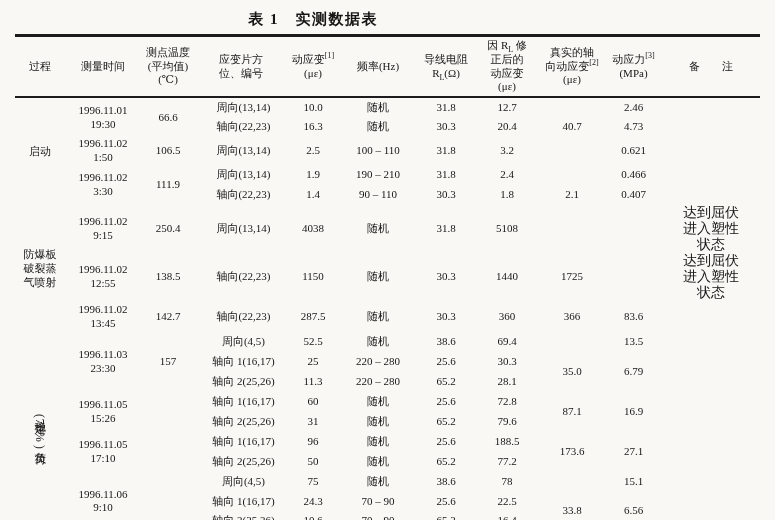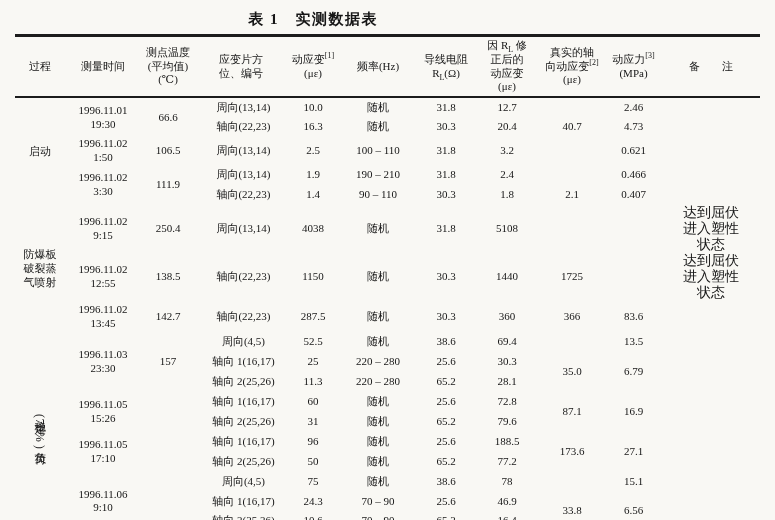--- a/index.html
+++ b/index.html
@@ -253,21 +253,21 @@
           <td>78</td>
           <td></td>
           <td>15.1</td>
           <td></td>
         </tr>
         <tr>
           <td class="dir">轴向 1(16,17)</td>
           <td>24.3</td>
           <td>70 – 90</td>
           <td>25.6</td>
-          <td>46.9</td>
+          <td>22.5</td>
           <td rowspan="2">33.8</td>
           <td rowspan="2">6.56</td>
           <td></td>
         </tr>
         <tr>
           <td class="dir">轴向 2(25,26)</td>
           <td>10.6</td>
           <td>70 – 90</td>
           <td>65.2</td>
           <td>16.4</td>

